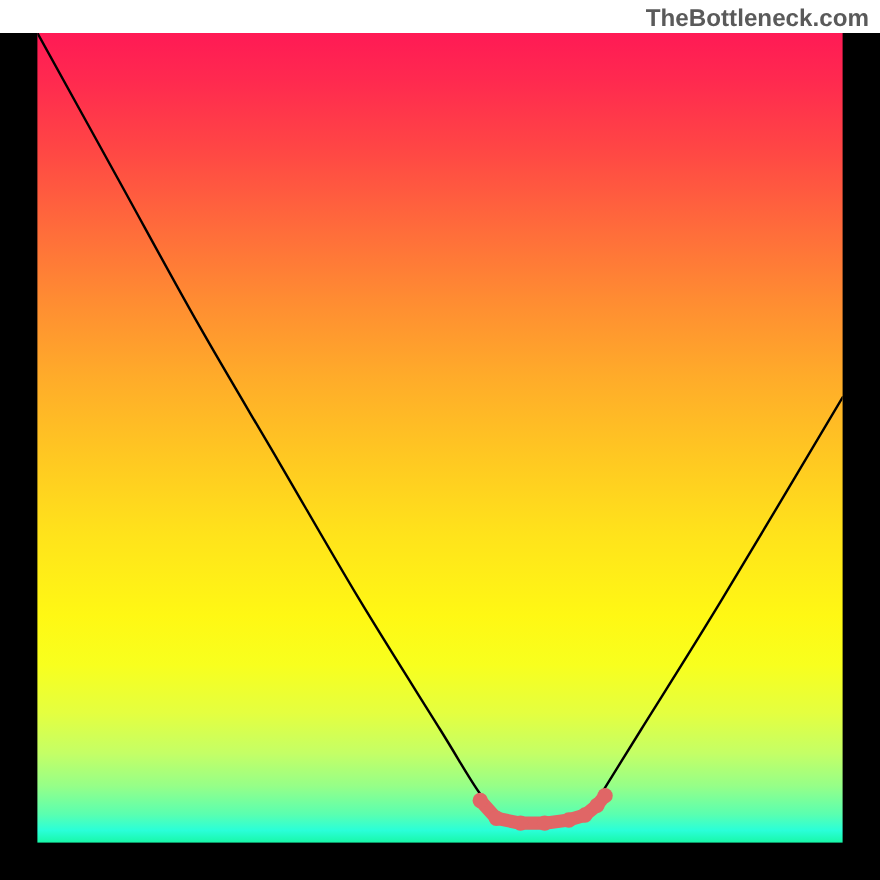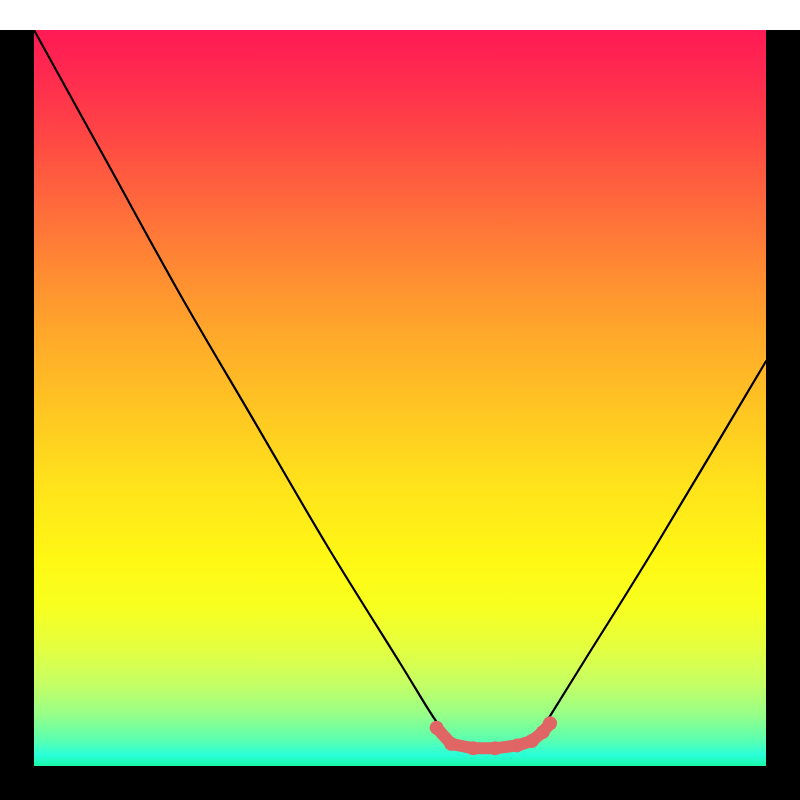--- a/index.html
+++ b/index.html
@@ -72,20 +72,21 @@
     top: 0;
     width: 100%;
     height: 100%;
   }
 </style>
 </head>
 <body>
 
 <div class="container">
 
+  <div class="attribution">TheBottleneck.com</div>
 
   <div class="chart-frame">
     <div class="plot-area">
       <div class="gradient-bg"></div>
       <svg class="overlay" viewBox="0 0 732 736" preserveAspectRatio="none">
         <path id="curve-path" fill="none" stroke="#000000" stroke-width="2.2" stroke-linecap="round" d="M 0 0 C 12.200000000000001 22.080000000000002 48.8 88.32000000000002 73.2 132.48000000000002 C 97.60000000000001 176.64000000000001 122.00000000000001 222.02666666666664 146.4 264.96 C 170.8 307.8933333333333 195.2 348.37333333333333 219.6 390.08000000000004 C 244 431.78666666666675 268.40000000000003 474.72 292.8 515.2 C 317.2 555.6800000000001 347.7 603.52 366 632.96 C 384.3 662.4000000000001 392.84000000000003 678.3466666666667 402.6 691.84 C 412.36 705.3333333333334 416.02 709.0133333333333 424.55999999999995 713.92 C 433.0999999999999 718.8266666666666 441.64 721.28 453.84 721.28 C 466.03999999999996 721.28 488.00000000000006 718.8266666666666 497.76000000000005 713.92 C 507.52000000000004 709.0133333333333 503.86 705.3333333333334 512.4 691.84 C 520.9399999999999 678.3466666666667 530.7 662.4000000000001 549 632.96 C 567.3 603.52 591.6999999999999 565.4933333333333 622.1999999999999 515.2 C 652.6999999999999 464.9066666666667 713.7 361.8666666666667 732 331.2"></path>
         <g id="highlight-group">
             <path d="M 402.6 697.728 L 417.23999999999995 713.92 L 439.2 718.336 L 461.16 718.336 L 483.12 715.392 L 497.76000000000005 710.976 L 508.73999999999995 702.144 L 516.06 693.312" fill="none" stroke="#e06666" stroke-width="12" stroke-linecap="round" stroke-linejoin="round"></path>
             <circle cx="402.6" cy="697.728" r="7" fill="#e06666"></circle>
             <circle cx="417.23999999999995" cy="713.92" r="7" fill="#e06666"></circle>

